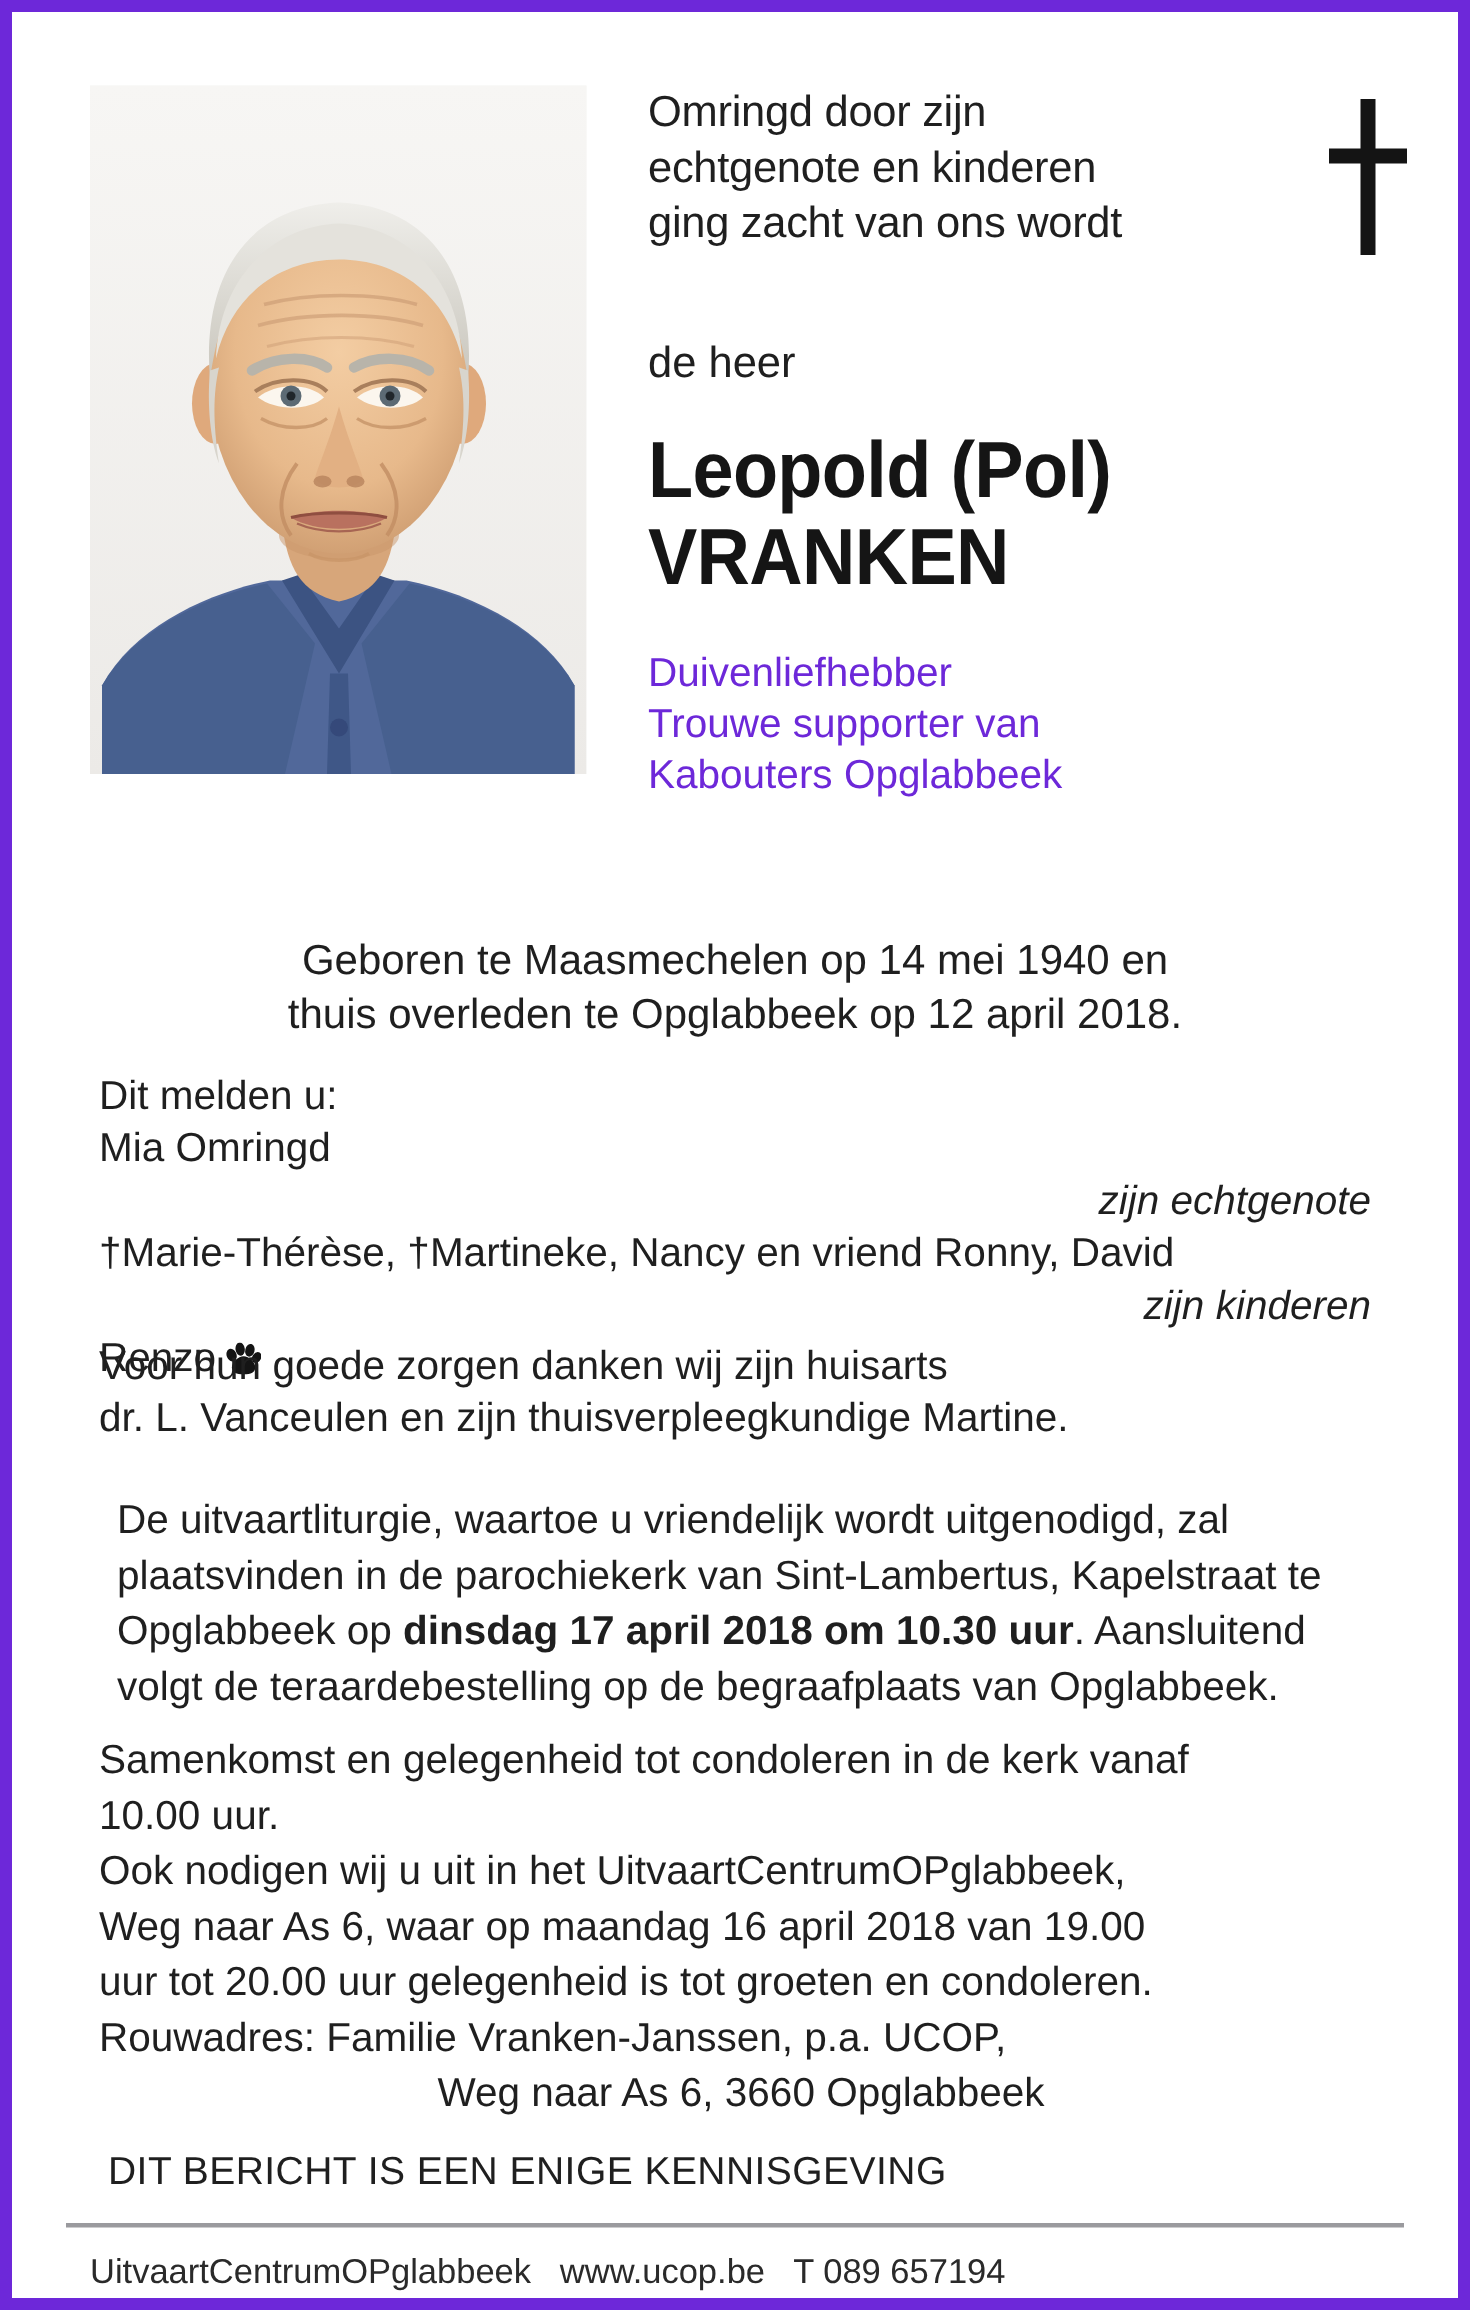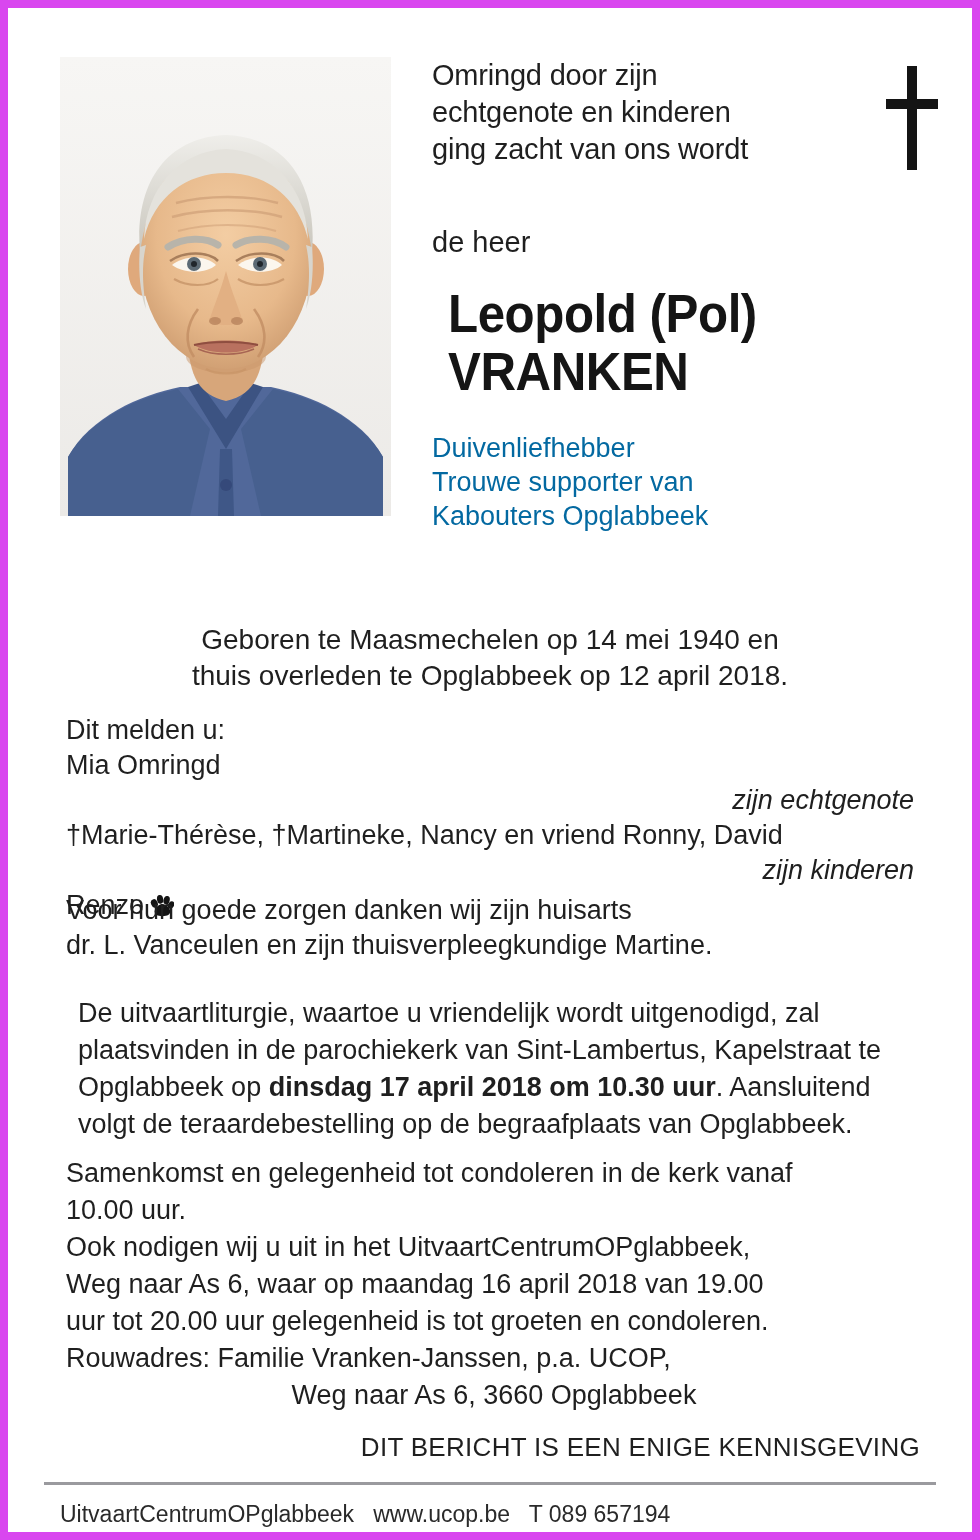--- a/index.html
+++ b/index.html
@@ -6,21 +6,21 @@
     margin: 0;
     padding: 0;
     background: #ffffff;
   }
   .page {
     position: relative;
     width: 980px;
     height: 1540px;
     background: #ffffff;
     box-sizing: border-box;
-    border: 8px solid #d946ef;
+    border: 8px solid #6d28d9;
     font-family: "Liberation Sans", sans-serif;
     color: #1a1a1a;
     overflow: hidden;
   }
   .inner {
     position: absolute;
     left: 0; top: 0; right: 0; bottom: 0;
     background: #ffffff;
   }
 
@@ -57,38 +57,37 @@
     letter-spacing: -0.2px;
   }
   .deheer {
     margin-top: 57px;
     font-size: 29px;
     line-height: 34px;
     color: #1f1f1f;
   }
   .name-block {
     margin-top: 26px;
-    margin-left: 16px;
   }
   .name-line {
     font-family: "Liberation Sans Narrow", "Liberation Sans", sans-serif;
     font-weight: 700;
     font-size: 53px;
     line-height: 58px;
     letter-spacing: -0.5px;
     color: #151515;
     transform: scaleX(0.93);
     transform-origin: left center;
     white-space: nowrap;
   }
   .roles {
     margin-top: 30px;
     font-size: 27px;
     line-height: 34px;
-    color: #0369a1;
+    color: #6d28d9;
   }
 
   .cross {
     position: absolute;
     right: 12px;
     top: 9px;
     width: 56px;
     height: 104px;
   }
 
@@ -155,21 +154,21 @@
     display: block;
     text-align: center;
   }
 
   
   .notice {
     position: absolute;
     left: 64px;
     right: 52px;
     top: 1424px;
-    text-align: right;
+    text-align: left;
     font-size: 26px;
     color: #1f1f1f;
     letter-spacing: 0.3px;
   }
 
   
   .rule {
     position: absolute;
     left: 36px;
     right: 36px;

